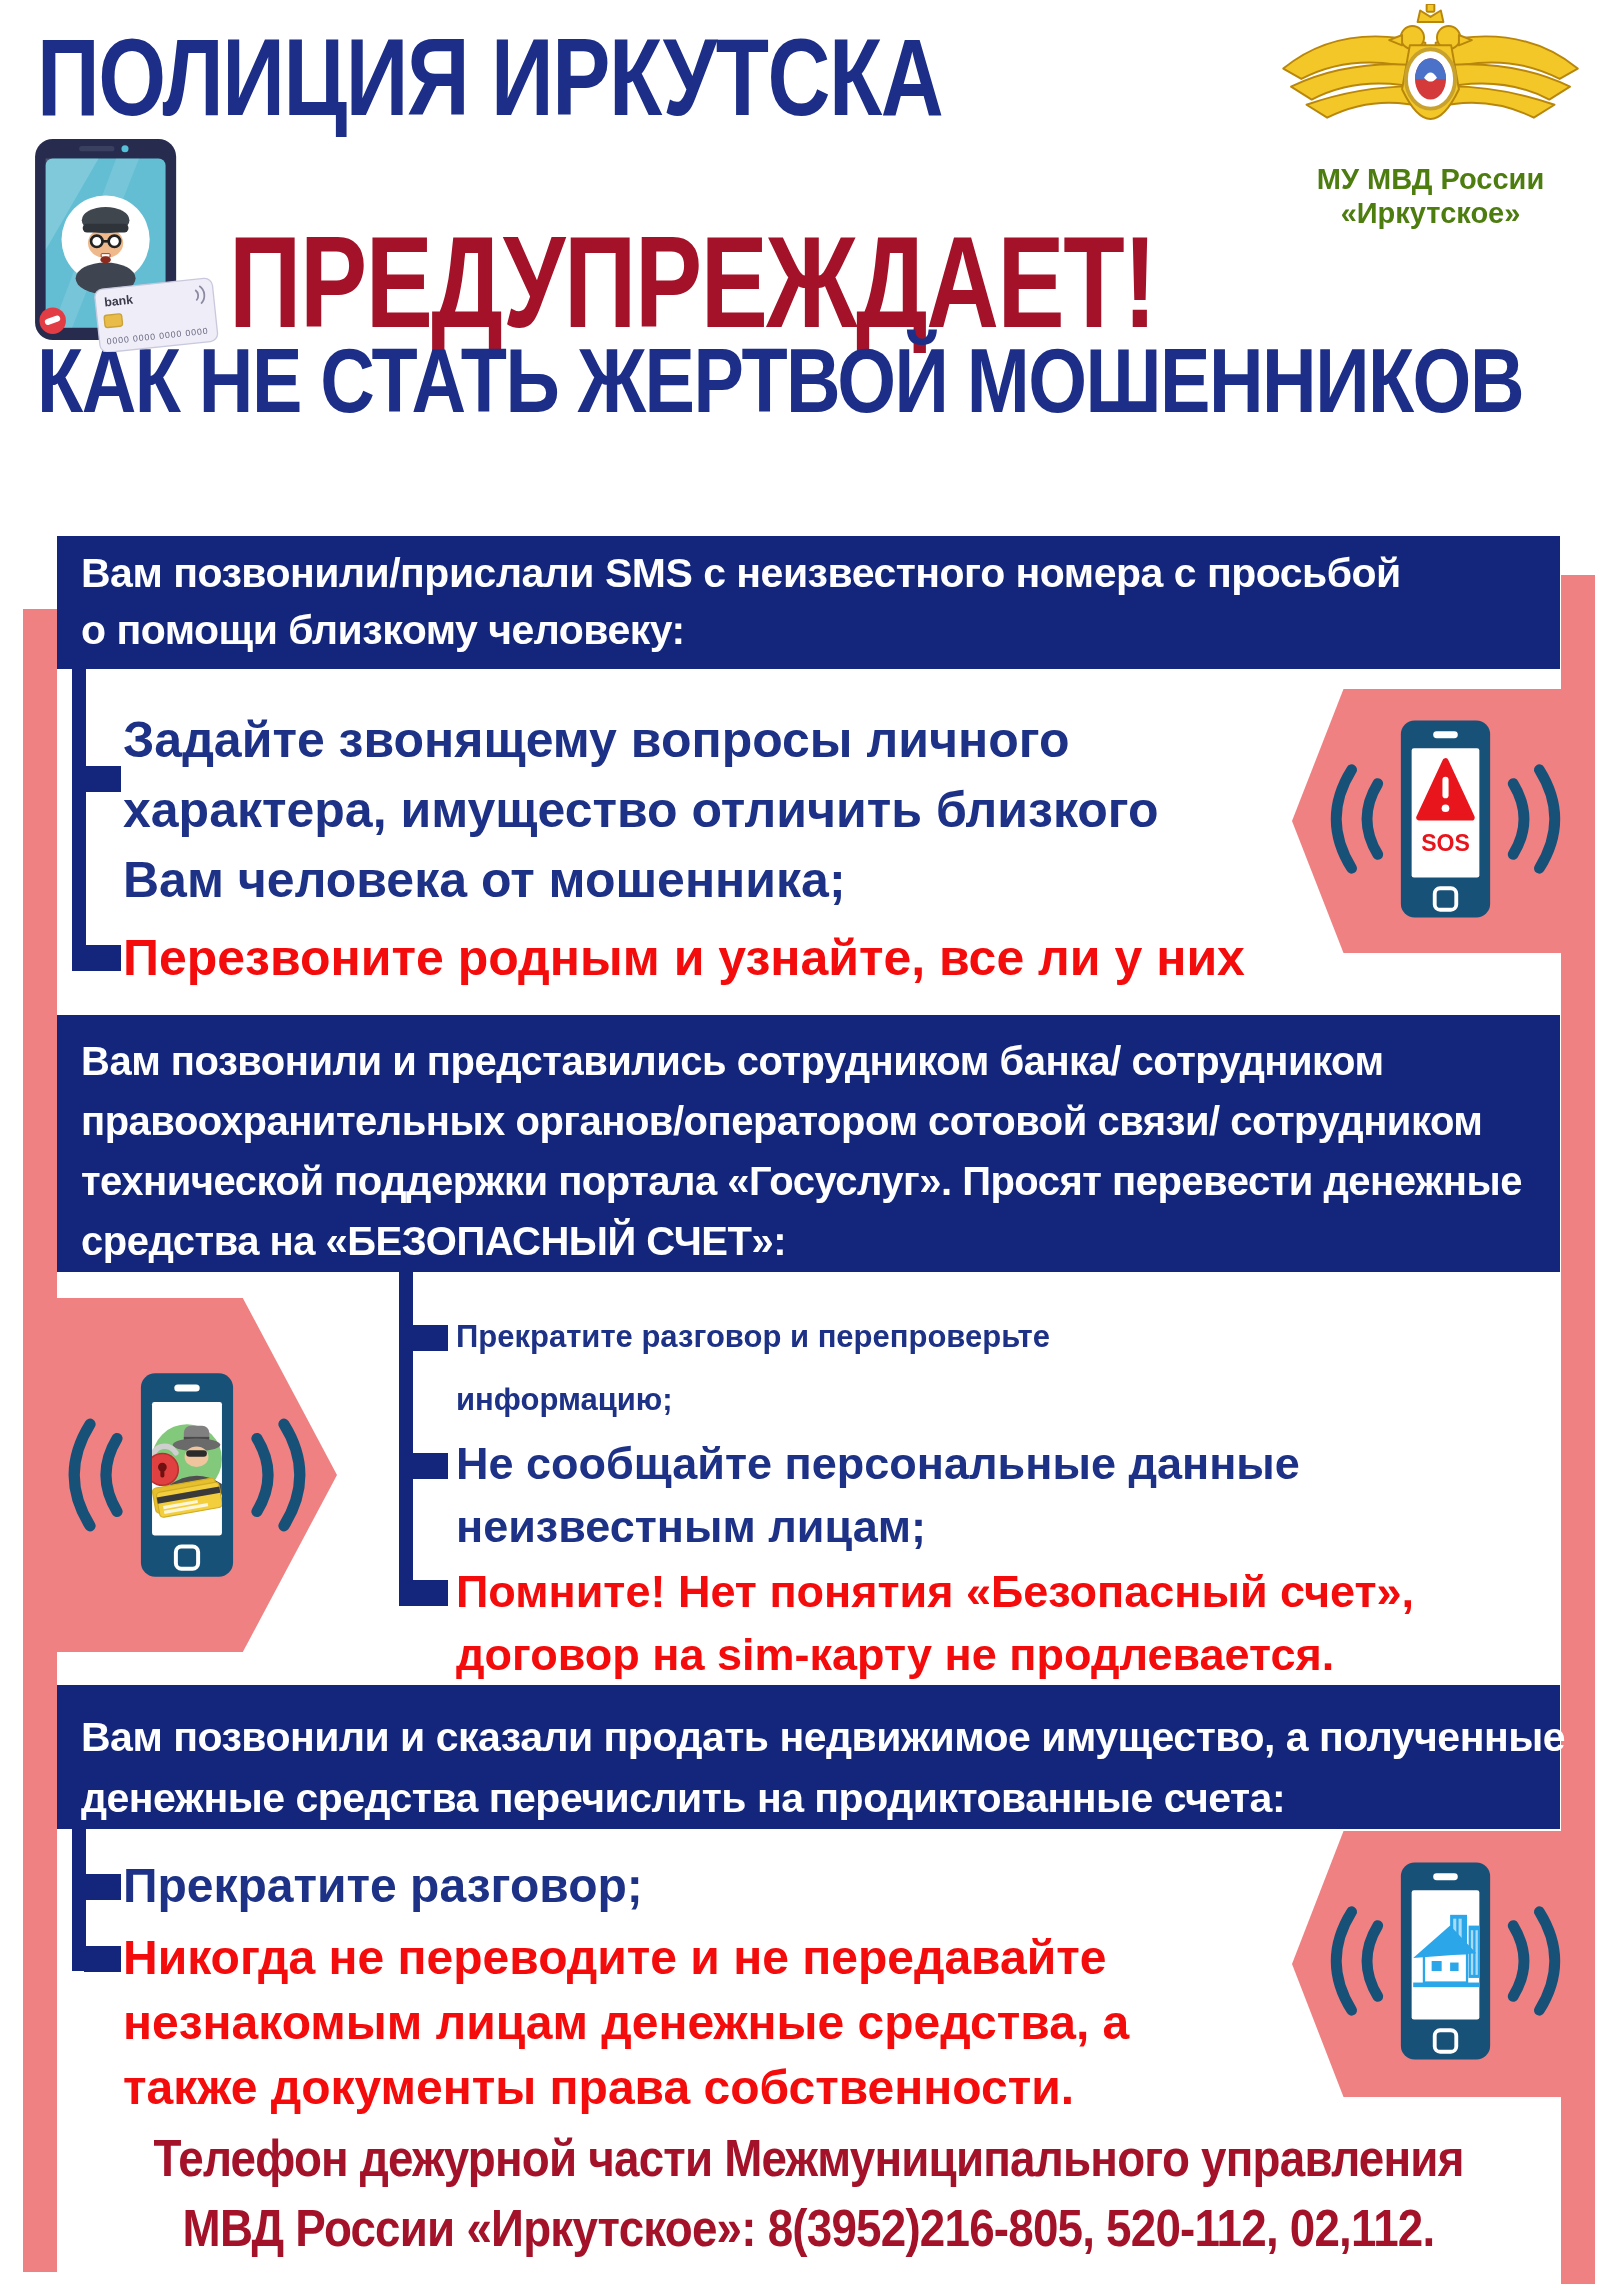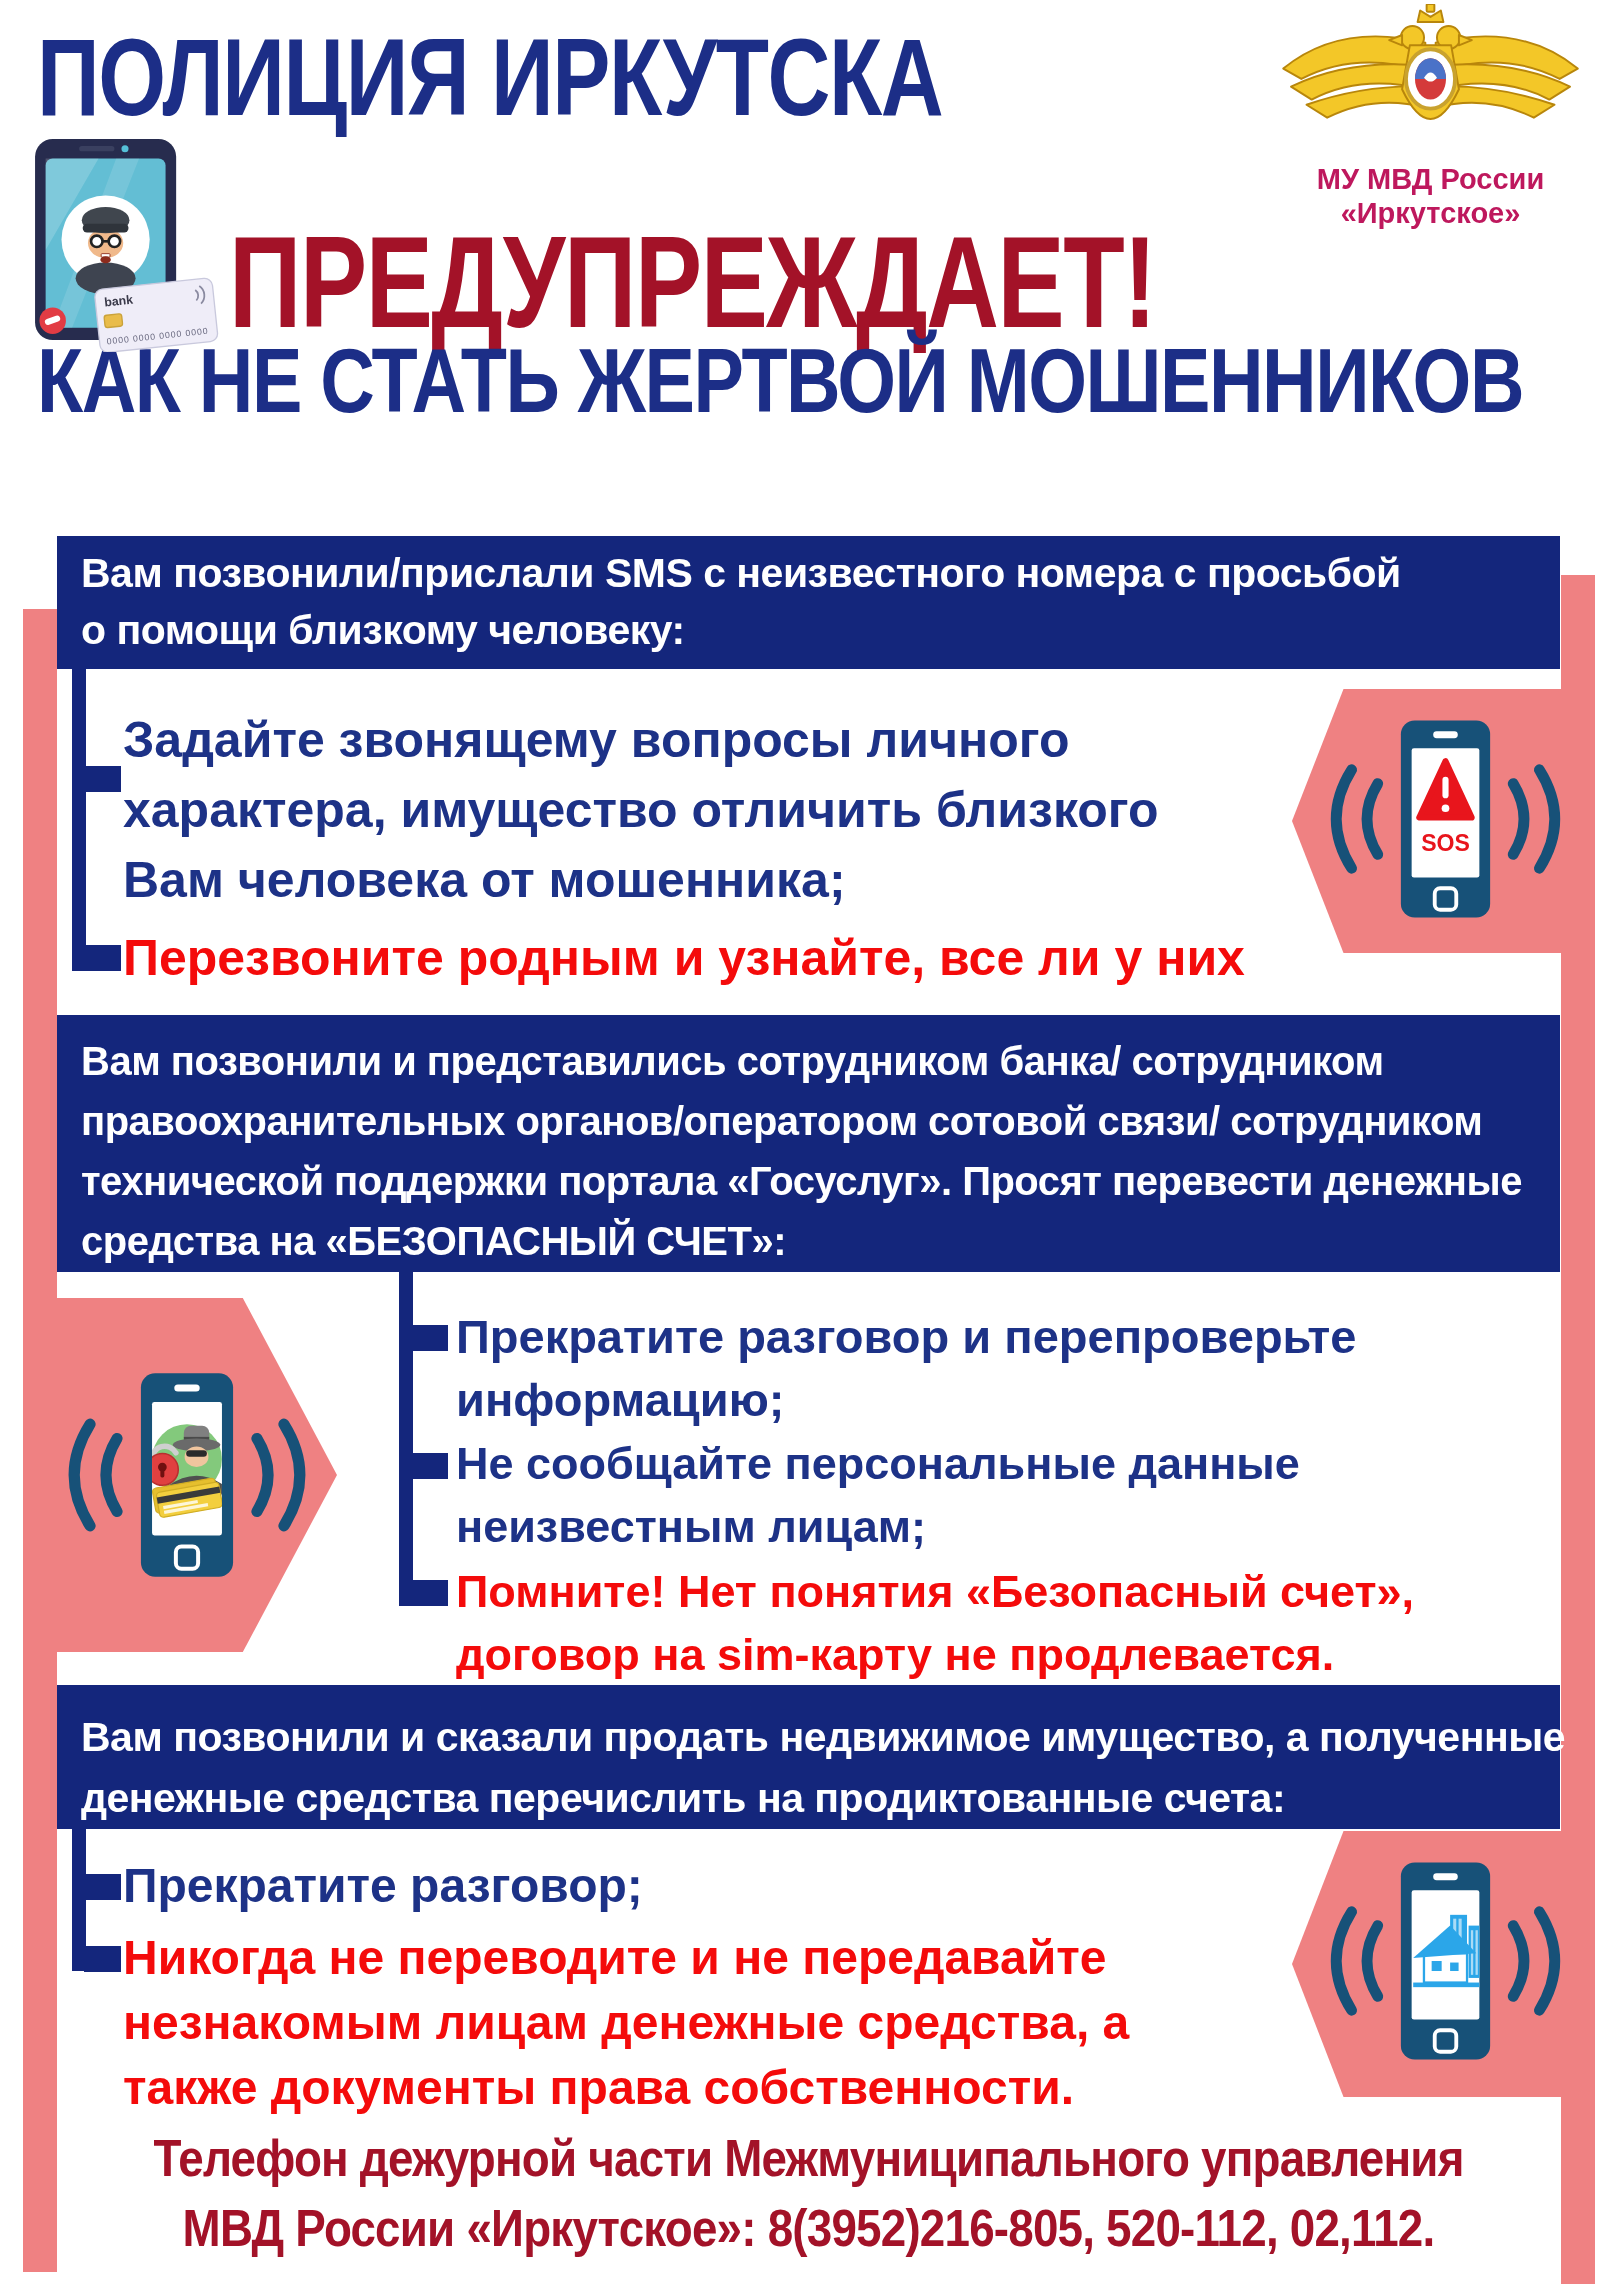--- a/index.html
+++ b/index.html
@@ -17,21 +17,21 @@
   #arrow-house{left:1292px;top:1831px;width:303px;height:266px;
              clip-path:polygon(0 50%,17% 0,100% 0,100% 100%,17% 100%);}
   
   .hd{position:absolute;font-weight:bold;white-space:nowrap;transform-origin:left top;}
   #title{left:37px;top:14px;font-size:109px;letter-spacing:-1.8px;color:#1c2e87;transform:scaleX(.80);}
   #warning{left:229px;top:208px;font-size:129px;letter-spacing:-1.8px;color:#a31228;transform:scaleX(.78);}
   #subtitle{left:37px;top:330px;font-size:90px;letter-spacing:-1.8px;color:#1c2e87;transform:scaleX(.84);}
   
   #emblem-svg{position:absolute;left:1266px;top:3.7px;width:329px;height:155px;}
   #emblem-caption{position:absolute;left:1266px;top:162px;width:329px;text-align:center;
-                  font-weight:bold;font-size:29px;line-height:34px;color:#be185d;}
+                  font-weight:bold;font-size:29px;line-height:34px;color:#4d7c0f;}
   #scam-phone-svg{position:absolute;left:28px;top:135px;width:194px;height:217px;}
   
   .banner{position:absolute;left:57px;width:1503px;background:#14267c;color:#fff;
           font-weight:bold;letter-spacing:-0.5px;box-sizing:border-box;padding-left:24px;}
   #banner1{top:536px;height:133px;font-size:41px;padding-top:9.2px;}
   #banner1 .bl{line-height:57px;}
   #banner2{top:1015px;height:257px;font-size:40px;padding-top:16px;}
   #banner2 .bl{line-height:60px;}
   #banner3{top:1685px;height:144px;font-size:41px;padding-top:22px;}
   #banner3 .bl{line-height:61px;}
@@ -48,21 +48,21 @@
   #br3-bar{left:72px;top:1829px;width:14px;height:142px;}
   #br3-t1{left:84px;top:1874px;width:37px;height:26px;}
   #br3-t2{left:84px;top:1946px;width:37px;height:26px;}
   
   .bullet{position:absolute;font-weight:bold;}
   .bullet .ln{white-space:nowrap;}
   .c-blue{color:#1d3287;}
   .c-red{color:#f40b0b;}
   #s1b1{left:123px;top:705px;font-size:50px;line-height:70px;}
   #s1b2{left:123px;top:923px;font-size:50px;line-height:70px;}
-  #s2b1{left:456px;top:1305px;font-size:47px;line-height:63px;}
+  #s2b1{left:456px;top:1305px;font-size:31px;line-height:63px;}
   #s2b2{left:456px;top:1432px;font-size:45px;line-height:63px;}
   #s2b3{left:456px;top:1560px;font-size:45px;line-height:63px;}
   #s3b1{left:123px;top:1853px;font-size:48px;line-height:66px;}
   #s3b2{left:123px;top:1925px;font-size:48px;line-height:65px;}
   
   #sos-svg{position:absolute;left:1307px;top:698px;width:277px;height:242px;}
   #spy-svg{position:absolute;left:44px;top:1320px;width:286px;height:310px;}
   #house-svg{position:absolute;left:1307px;top:1840px;width:277px;height:242px;}
   
   #footer{position:absolute;left:57px;top:2123px;width:1503px;text-align:center;color:#a31228;

